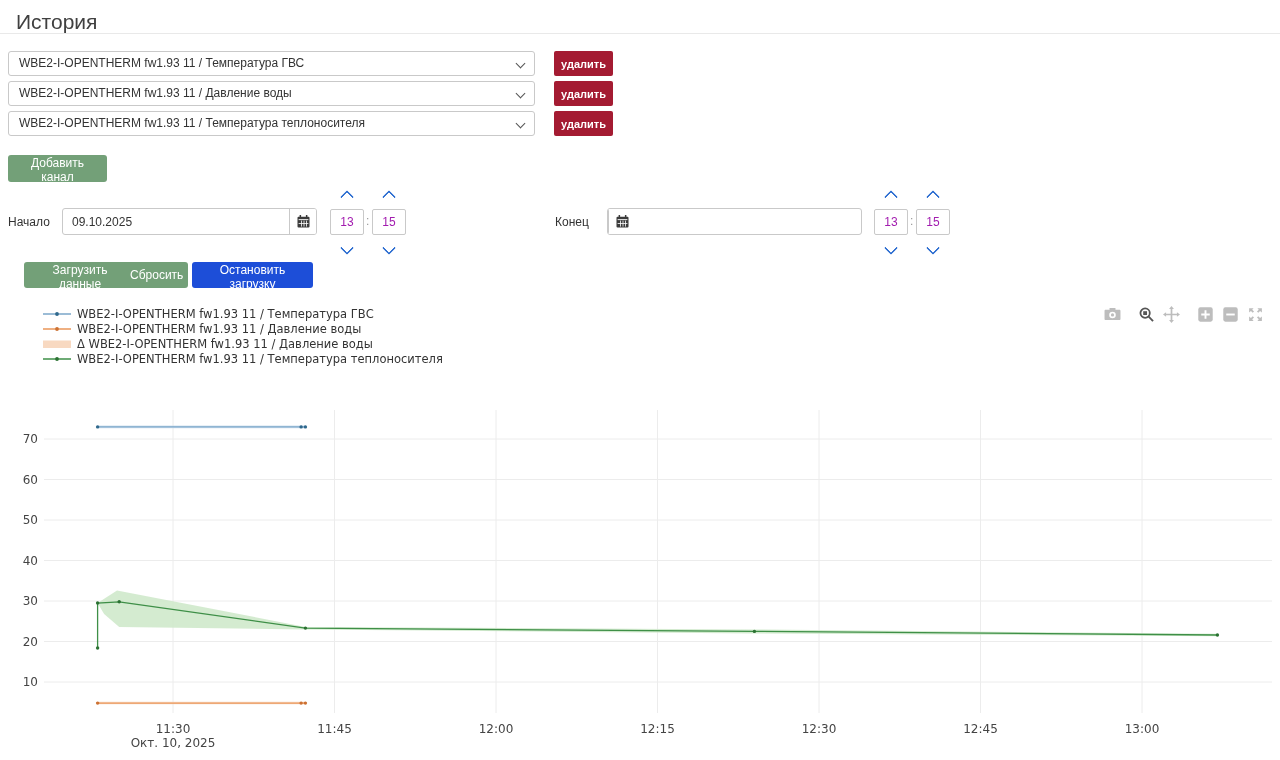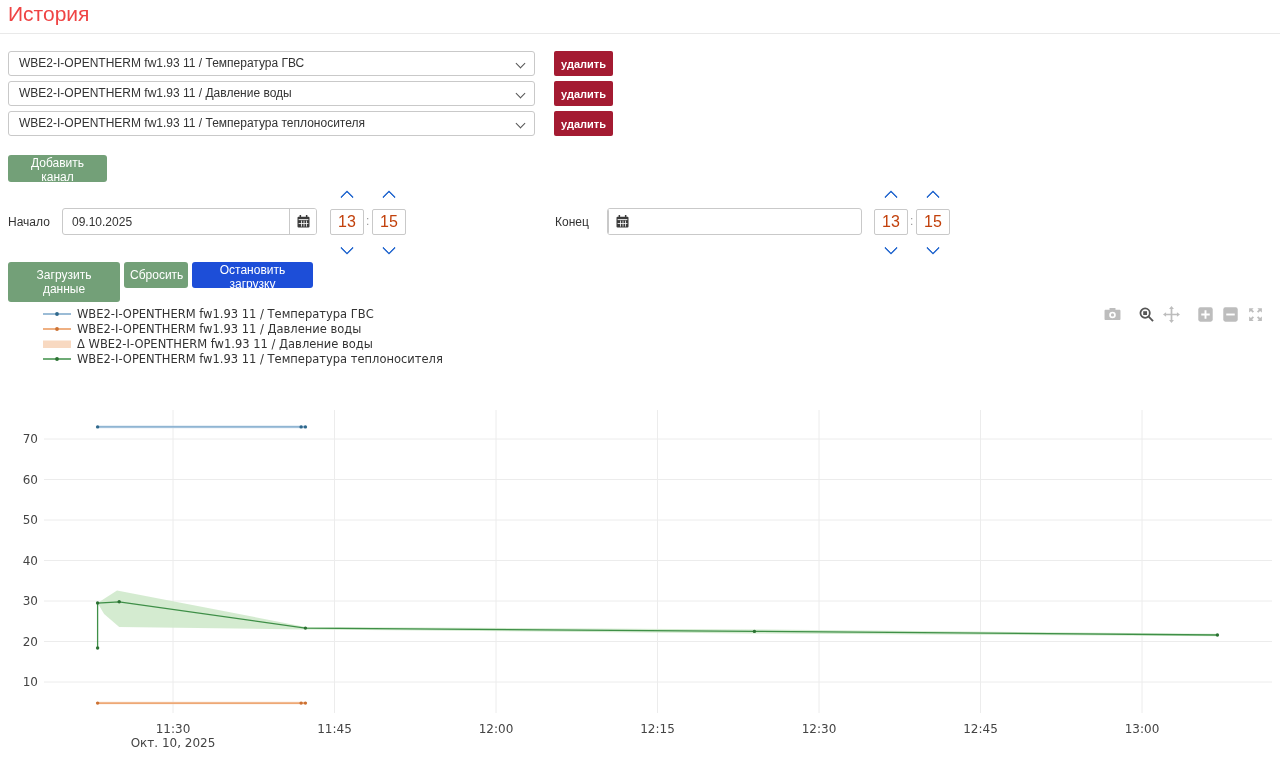--- a/index.html
+++ b/index.html
@@ -1,48 +1,48 @@
 <!DOCTYPE html>
 <html lang="ru"><head>
 <meta charset="utf-8">
 <style>
   html,body{margin:0;padding:0;background:#fff;}
   body{font-family:"Liberation Sans",sans-serif;color:#333;}
   .page{position:relative;width:1280px;height:760px;background:#fff;overflow:hidden;}
 
-  .page-title{position:absolute;left:8px;top:2px;margin:0;font-size:21px;font-weight:400;color:#ef4444;}
+  .page-title{position:absolute;left:8px;top:2px;margin:8px;font-size:21px;font-weight:400;color:#404040;}
   .rule{position:absolute;top:33px;left:0;width:1280px;border-top:1px solid #e9e9e9;}
 
   #channel-list{position:absolute;left:0;top:51px;width:1280px;}
   .channel-row{position:absolute;left:0;height:25px;width:1280px;}
   .select{position:absolute;left:8px;width:527px;height:25px;border:1px solid #c9c9c9;border-radius:3px;
           background:#fff;font-size:12px;color:#333;line-height:23px;padding:0 24px 0 10px;
           box-sizing:border-box;cursor:pointer;white-space:nowrap;overflow:hidden;}
   .sel-chev{position:absolute;right:10px;top:8px;width:6px;height:6px;
             border-right:1.6px solid #555;border-bottom:1.6px solid #555;transform:rotate(45deg);}
   .btn-del{position:absolute;left:554px;top:0;width:59px;height:25px;background:#a41b32;color:#fff;
            border:none;border-radius:2px;font-size:11px;font-weight:700;font-family:inherit;cursor:pointer;}
 
   .btn-green{background:#73a078;color:#fff;border:none;border-radius:3px;font-size:12px;
              font-family:inherit;cursor:pointer;}
   .btn-add{position:absolute;left:8px;top:155px;width:99px;height:27px;}
-  .btn-load{position:absolute;left:8px;top:262px;width:112px;height:40px;}
+  .btn-load{position:absolute;left:24px;top:262px;width:112px;height:26px;}
   .btn-reset{position:absolute;left:124px;top:262px;width:64px;height:26px;}
   .btn-stop{position:absolute;left:192px;top:262px;width:121px;height:26px;background:#1d4ed8;cursor:default;}
 
   .field-label{position:absolute;top:215px;font-size:12px;color:#333;}
   .date-group{position:absolute;top:208px;width:255px;height:27px;border:1px solid #c9c9c9;border-radius:3px;
               box-sizing:border-box;background:#fff;display:flex;overflow:hidden;}
   .date-group input{flex:1;min-width:0;border:none;outline:none;font-size:12px;padding:0 0 0 9px;
                     font-family:inherit;color:#333;background:transparent;}
   .date-addon{width:26px;border-left:1px solid #c9c9c9;display:flex;align-items:center;justify-content:center;
               cursor:pointer;background:#fff;}
 
   .time-input{position:absolute;top:209px;width:34px;height:26px;border:1px solid #c9c9c9;border-radius:2px;
-              text-align:center;font-size:16px;box-sizing:border-box;font-family:inherit;color:#c2410c;outline:none;}
+              text-align:center;font-size:12px;box-sizing:border-box;font-family:inherit;color:#a21caf;outline:none;}
   .time-colon{position:absolute;top:214px;font-size:12px;color:#999;}
   .spin{position:absolute;width:16px;height:13px;background:none;border:none;padding:0;cursor:pointer;}
   .spin i{display:block;width:8px;height:8px;border-top:2.6px solid #2f6fd1;border-left:2.6px solid #2f6fd1;
           margin:0 auto;border-radius:1px;}
   .spin.up i{transform:rotate(45deg);margin-top:4px;}
   .spin.down i{transform:rotate(225deg);margin-top:-1px;}
 
   .chart{position:absolute;left:0;top:298px;width:1280px;height:462px;}
   #plot{position:absolute;left:0;top:0;}
   .legend{position:absolute;left:42px;top:9px;}

